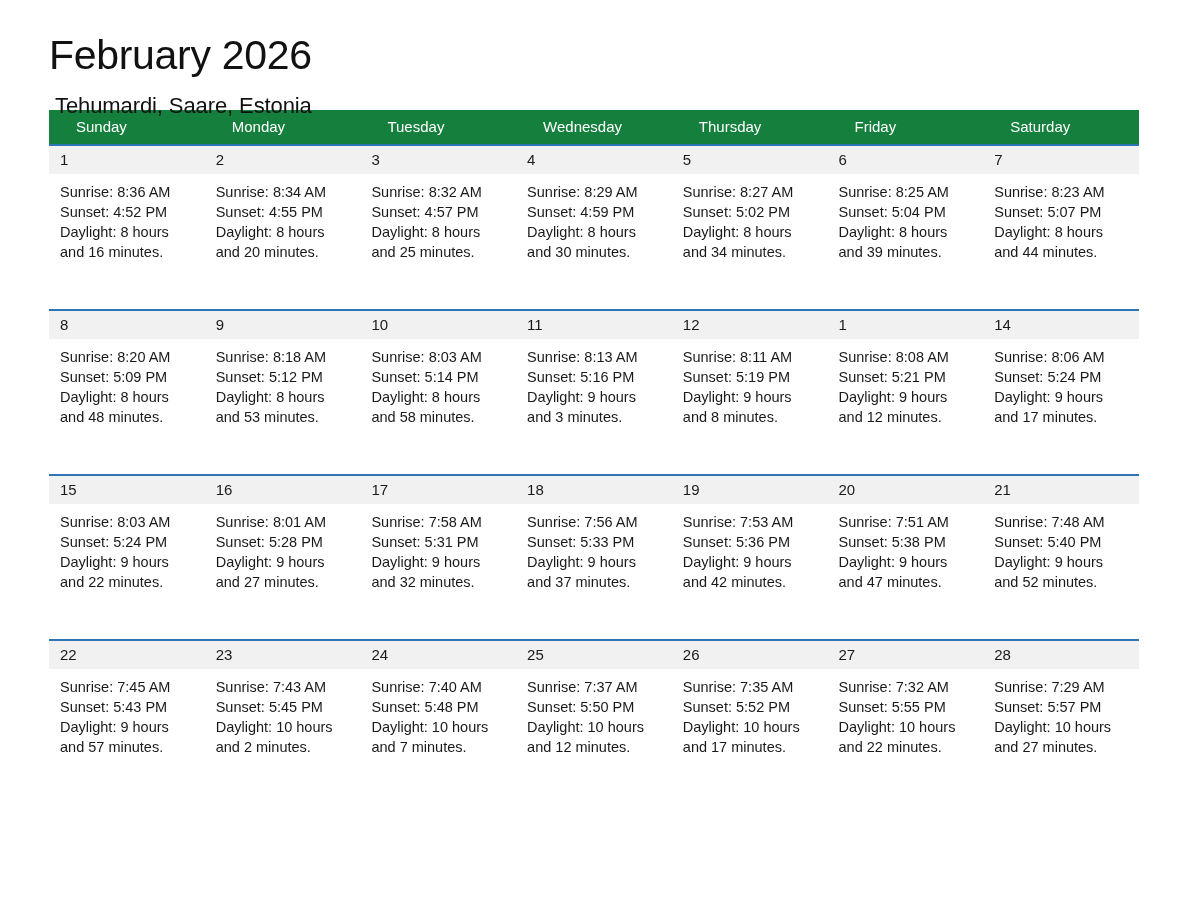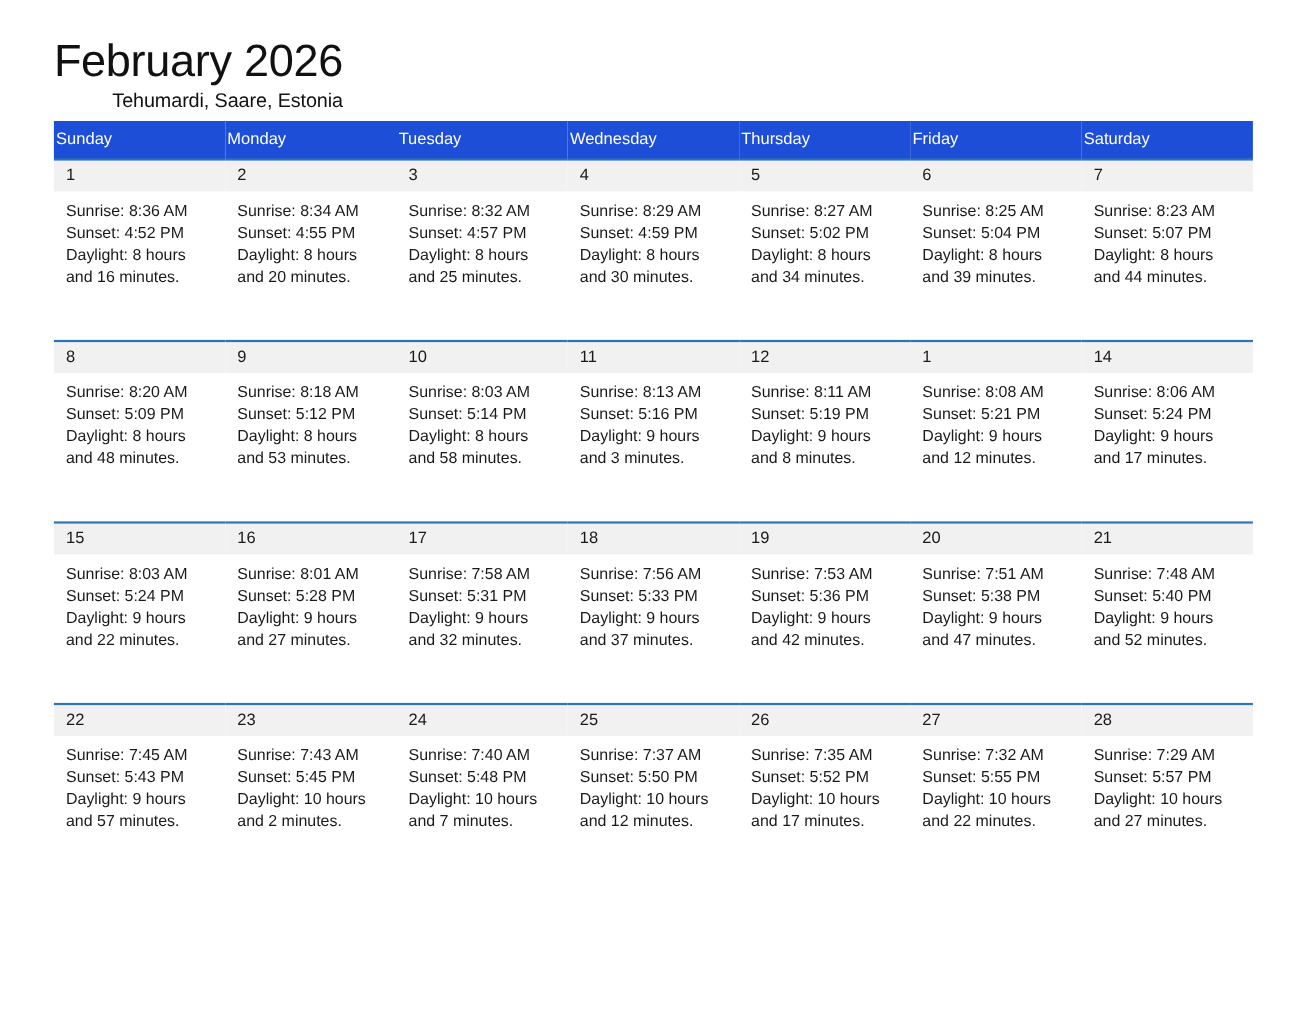--- a/index.html
+++ b/index.html
@@ -74,40 +74,40 @@
     margin-top: 34px;
   }
   .cal-title {
     font-size: 41px;
     color: #111111;
     font-weight: 400;
     line-height: 1.05;
     letter-spacing: -0.3px;
   }
   .cal-subtitle {
-    margin-top: 4px;
-    font-size: 18px;
+    margin-top: 16px;
+    font-size: 22px;
     color: #111111;
     font-weight: 400;
     letter-spacing: -0.1px;
   }
 
   
   .calendar {
     width: 1090px;
     border-collapse: collapse;
     table-layout: fixed;
   }
   .weekday-row th {
-    background: #1d4ed8;
+    background: #15803d;
     color: #ffffff;
     font-weight: 400;
     font-size: 15px;
     text-align: left;
-    padding: 8px 0 9px 2px;
+    padding: 8px 0 9px 27px;
     border: none;
   }
 
   .week-row > td {
     vertical-align: top;
     padding: 0;
     border-top: 2px solid #2e75b6;
     width: 155.7px;
   }
   .daycell {

